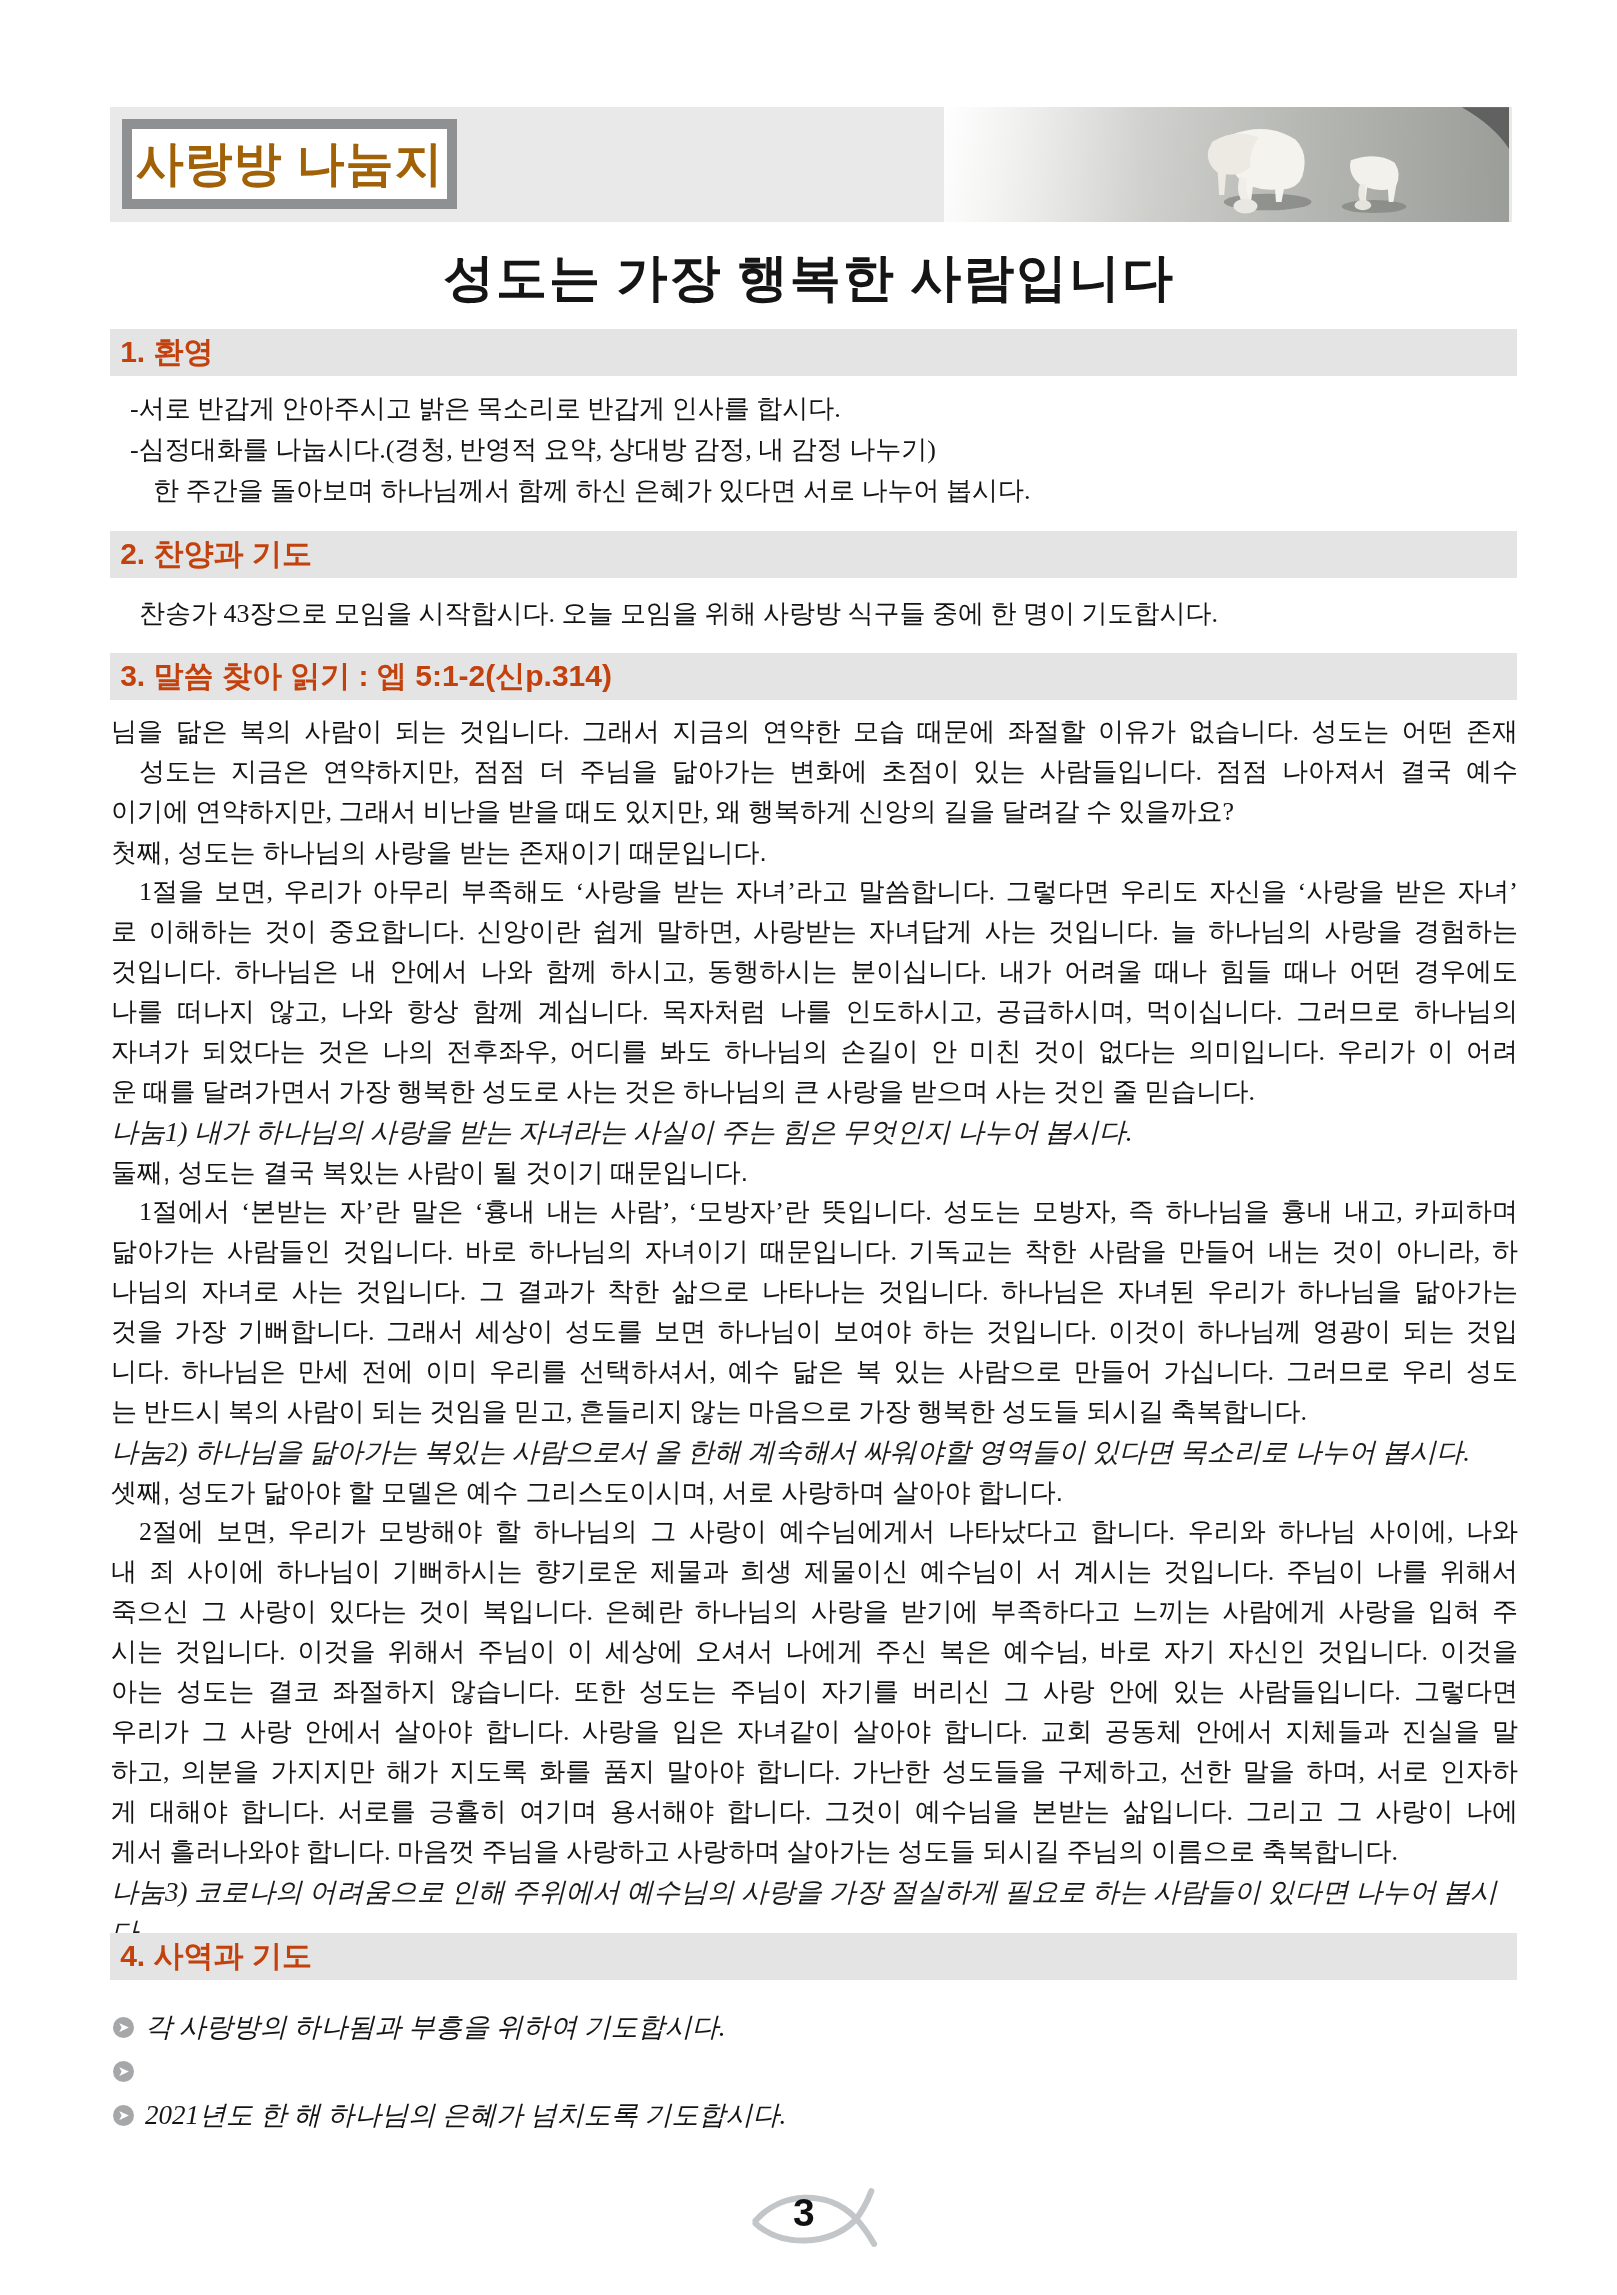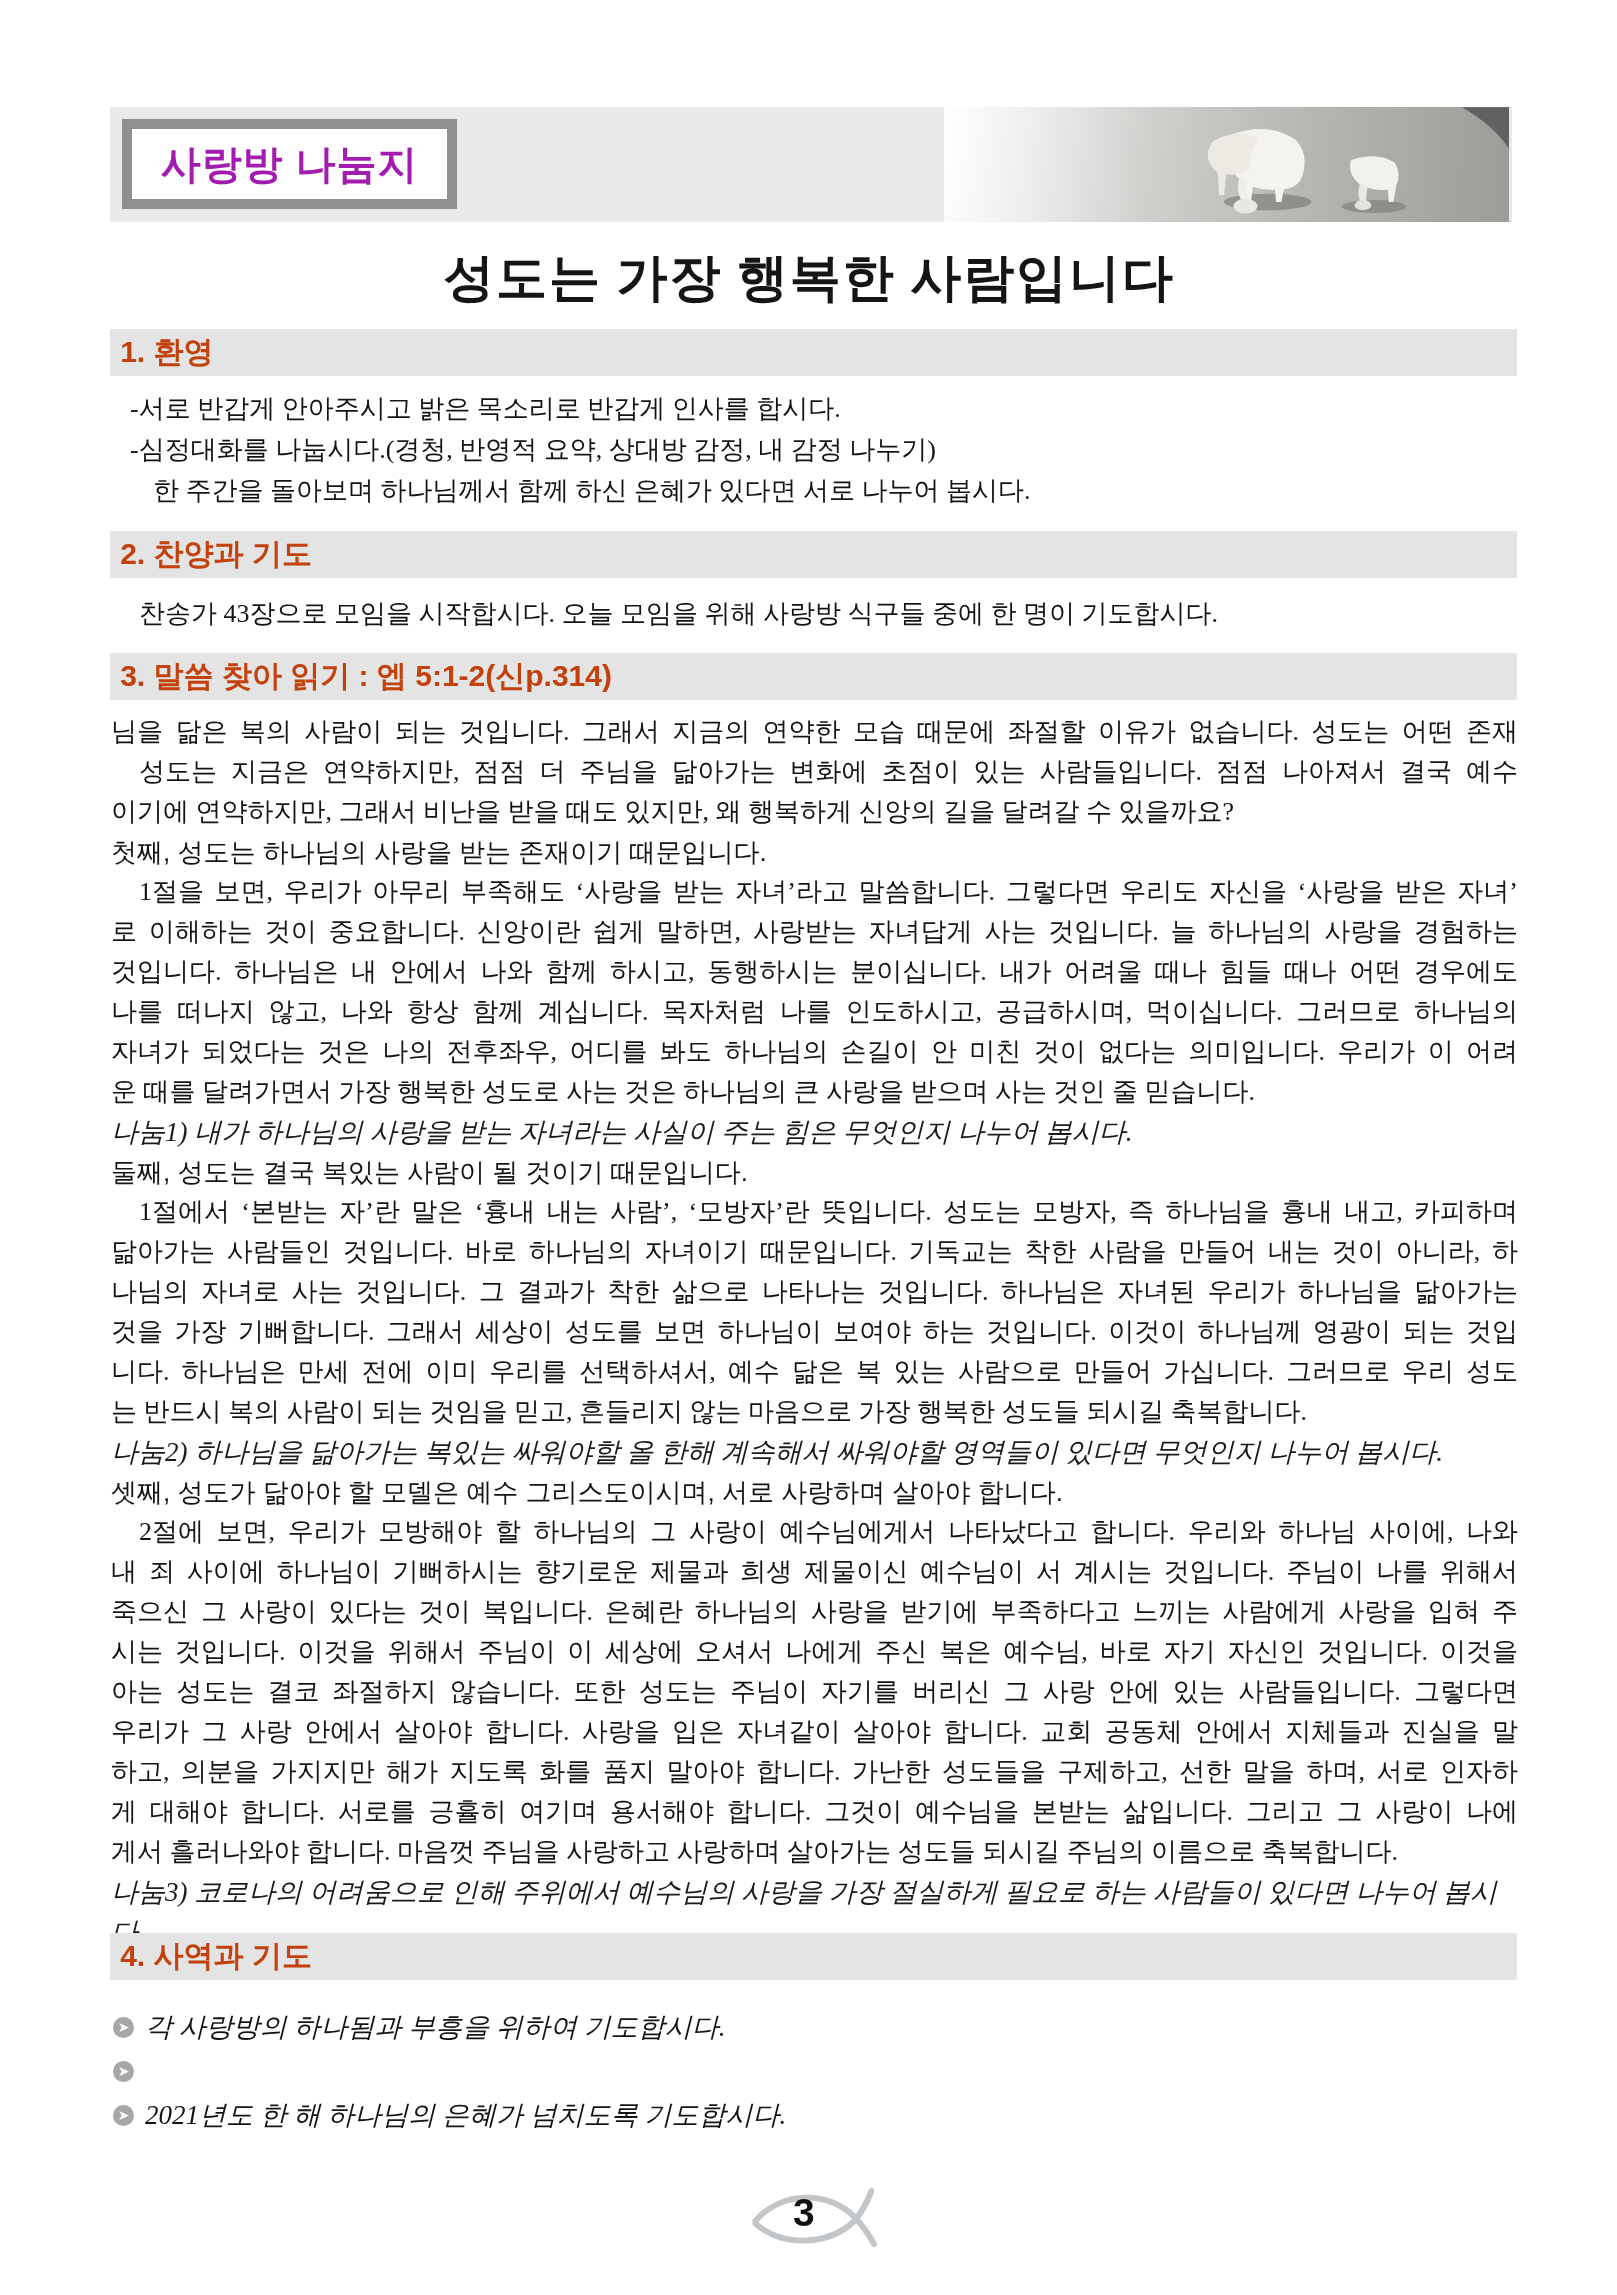--- a/index.html
+++ b/index.html
@@ -3,21 +3,21 @@
 <meta charset="utf-8">
 <style>
   html,body{margin:0;padding:0;background:#fff;}
   #page{position:relative;width:1618px;height:2295px;background:#ffffff;overflow:hidden;
         font-family:"Liberation Serif","DejaVu Serif",serif;color:#141414;}
 
   
   .header-band{position:absolute;left:110px;top:107px;width:1402px;height:115px;background:#e9e9e9;}
   .title-box{position:absolute;left:122px;top:119px;width:335px;height:90px;background:#ffffff;
              border:10.2px solid #8f9092;box-sizing:border-box;display:flex;align-items:center;justify-content:center;}
-  .title-box span{font-family:"Liberation Sans","DejaVu Sans",sans-serif;font-weight:bold;font-size:40px;letter-spacing:0.9px;color:#a21caf;}
+  .title-box span{font-family:"Liberation Sans","DejaVu Sans",sans-serif;font-weight:bold;font-size:48px;letter-spacing:0.9px;color:#a16207;}
   .sheep-photo{position:absolute;left:944px;top:107px;width:565px;height:115px;overflow:hidden;
     background:linear-gradient(100deg,#ffffff 0%,#f1f1f0 14%,#d6d7d4 38%,#b9bbb7 62%,#aaaca8 85%,#9fa19d 100%);}
   .sheep-photo svg{position:absolute;left:0;top:0;}
 
   
   .main-title{position:absolute;left:0;top:244px;width:1618px;text-align:center;
               font-weight:bold;font-size:51px;letter-spacing:1.9px;color:#151515;}
 
   
   .bar{position:absolute;left:110px;width:1407px;height:47px;background:#e4e4e4;
@@ -120,21 +120,21 @@
       <div class="line just">자녀가 되었다는 것은 나의 전후좌우, 어디를 봐도 하나님의 손길이 안 미친 것이 없다는 의미입니다. 우리가 이 어려</div>
       <div class="line">운 때를 달려가면서 가장 행복한 성도로 사는 것은 하나님의 큰 사랑을 받으며 사는 것인 줄 믿습니다.</div>
       <div class="line note">나눔1) 내가 하나님의 사랑을 받는 자녀라는 사실이 주는 힘은 무엇인지 나누어 봅시다.</div>
       <div class="line bold-line">둘째, 성도는 결국 복있는 사람이 될 것이기 때문입니다.</div>
       <div class="line just first">1절에서 ‘본받는 자’란 말은 ‘흉내 내는 사람’, ‘모방자’란 뜻입니다. 성도는 모방자, 즉 하나님을 흉내 내고, 카피하며</div>
       <div class="line just">닮아가는 사람들인 것입니다. 바로 하나님의 자녀이기 때문입니다. 기독교는 착한 사람을 만들어 내는 것이 아니라, 하</div>
       <div class="line just">나님의 자녀로 사는 것입니다. 그 결과가 착한 삶으로 나타나는 것입니다. 하나님은 자녀된 우리가 하나님을 닮아가는</div>
       <div class="line just">것을 가장 기뻐합니다. 그래서 세상이 성도를 보면 하나님이 보여야 하는 것입니다. 이것이 하나님께 영광이 되는 것입</div>
       <div class="line just">니다. 하나님은 만세 전에 이미 우리를 선택하셔서, 예수 닮은 복 있는 사람으로 만들어 가십니다. 그러므로 우리 성도</div>
       <div class="line">는 반드시 복의 사람이 되는 것임을 믿고, 흔들리지 않는 마음으로 가장 행복한 성도들 되시길 축복합니다.</div>
-      <div class="line note">나눔2) 하나님을 닮아가는 복있는 싸워야할 올 한해 계속해서 싸워야할 영역들이 있다면 무엇인지 나누어 봅시다.</div>
+      <div class="line note">나눔2) 하나님을 닮아가는 복있는 사람으로서 올 한해 계속해서 싸워야할 영역들이 있다면 목소리로 나누어 봅시다.</div>
       <div class="line bold-line">셋째, 성도가 닮아야 할 모델은 예수 그리스도이시며, 서로 사랑하며 살아야 합니다.</div>
       <div class="line just first">2절에 보면, 우리가 모방해야 할 하나님의 그 사랑이 예수님에게서 나타났다고 합니다. 우리와 하나님 사이에, 나와</div>
       <div class="line just">내 죄 사이에 하나님이 기뻐하시는 향기로운 제물과 희생 제물이신 예수님이 서 계시는 것입니다. 주님이 나를 위해서</div>
       <div class="line just">죽으신 그 사랑이 있다는 것이 복입니다. 은혜란 하나님의 사랑을 받기에 부족하다고 느끼는 사람에게 사랑을 입혀 주</div>
       <div class="line just">시는 것입니다. 이것을 위해서 주님이 이 세상에 오셔서 나에게 주신 복은 예수님, 바로 자기 자신인 것입니다. 이것을</div>
       <div class="line just">아는 성도는 결코 좌절하지 않습니다. 또한 성도는 주님이 자기를 버리신 그 사랑 안에 있는 사람들입니다. 그렇다면</div>
       <div class="line just">우리가 그 사랑 안에서 살아야 합니다. 사랑을 입은 자녀같이 살아야 합니다. 교회 공동체 안에서 지체들과 진실을 말</div>
       <div class="line just">하고, 의분을 가지지만 해가 지도록 화를 품지 말아야 합니다. 가난한 성도들을 구제하고, 선한 말을 하며, 서로 인자하</div>
       <div class="line just">게 대해야 합니다. 서로를 긍휼히 여기며 용서해야 합니다. 그것이 예수님을 본받는 삶입니다. 그리고 그 사랑이 나에</div>
       <div class="line">게서 흘러나와야 합니다. 마음껏 주님을 사랑하고 사랑하며 살아가는 성도들 되시길 주님의 이름으로 축복합니다.</div>

